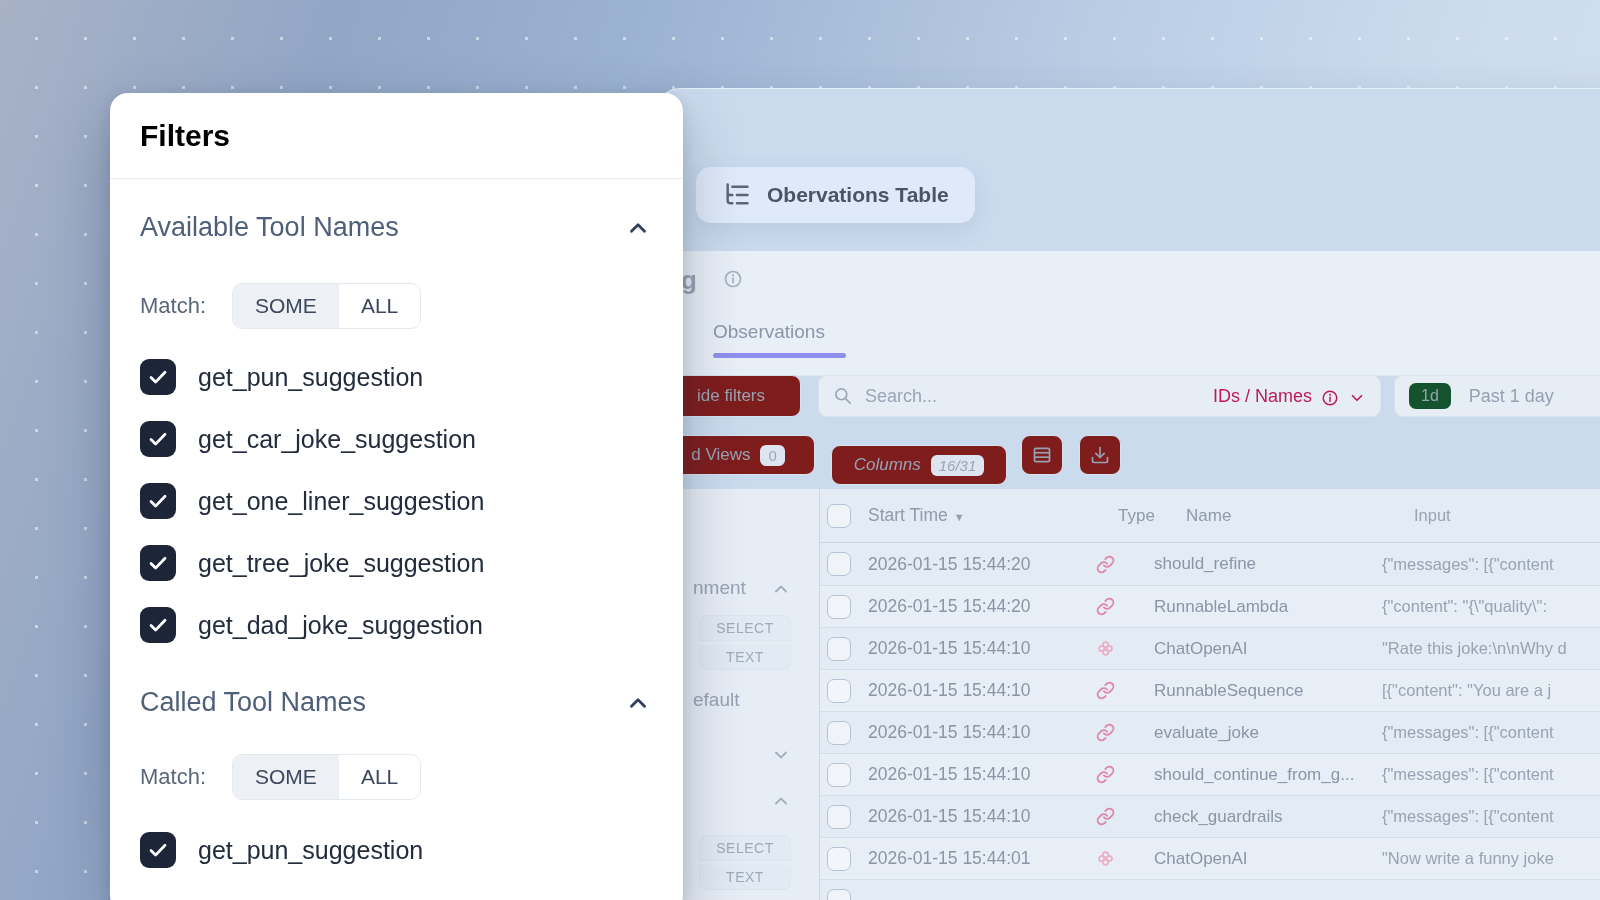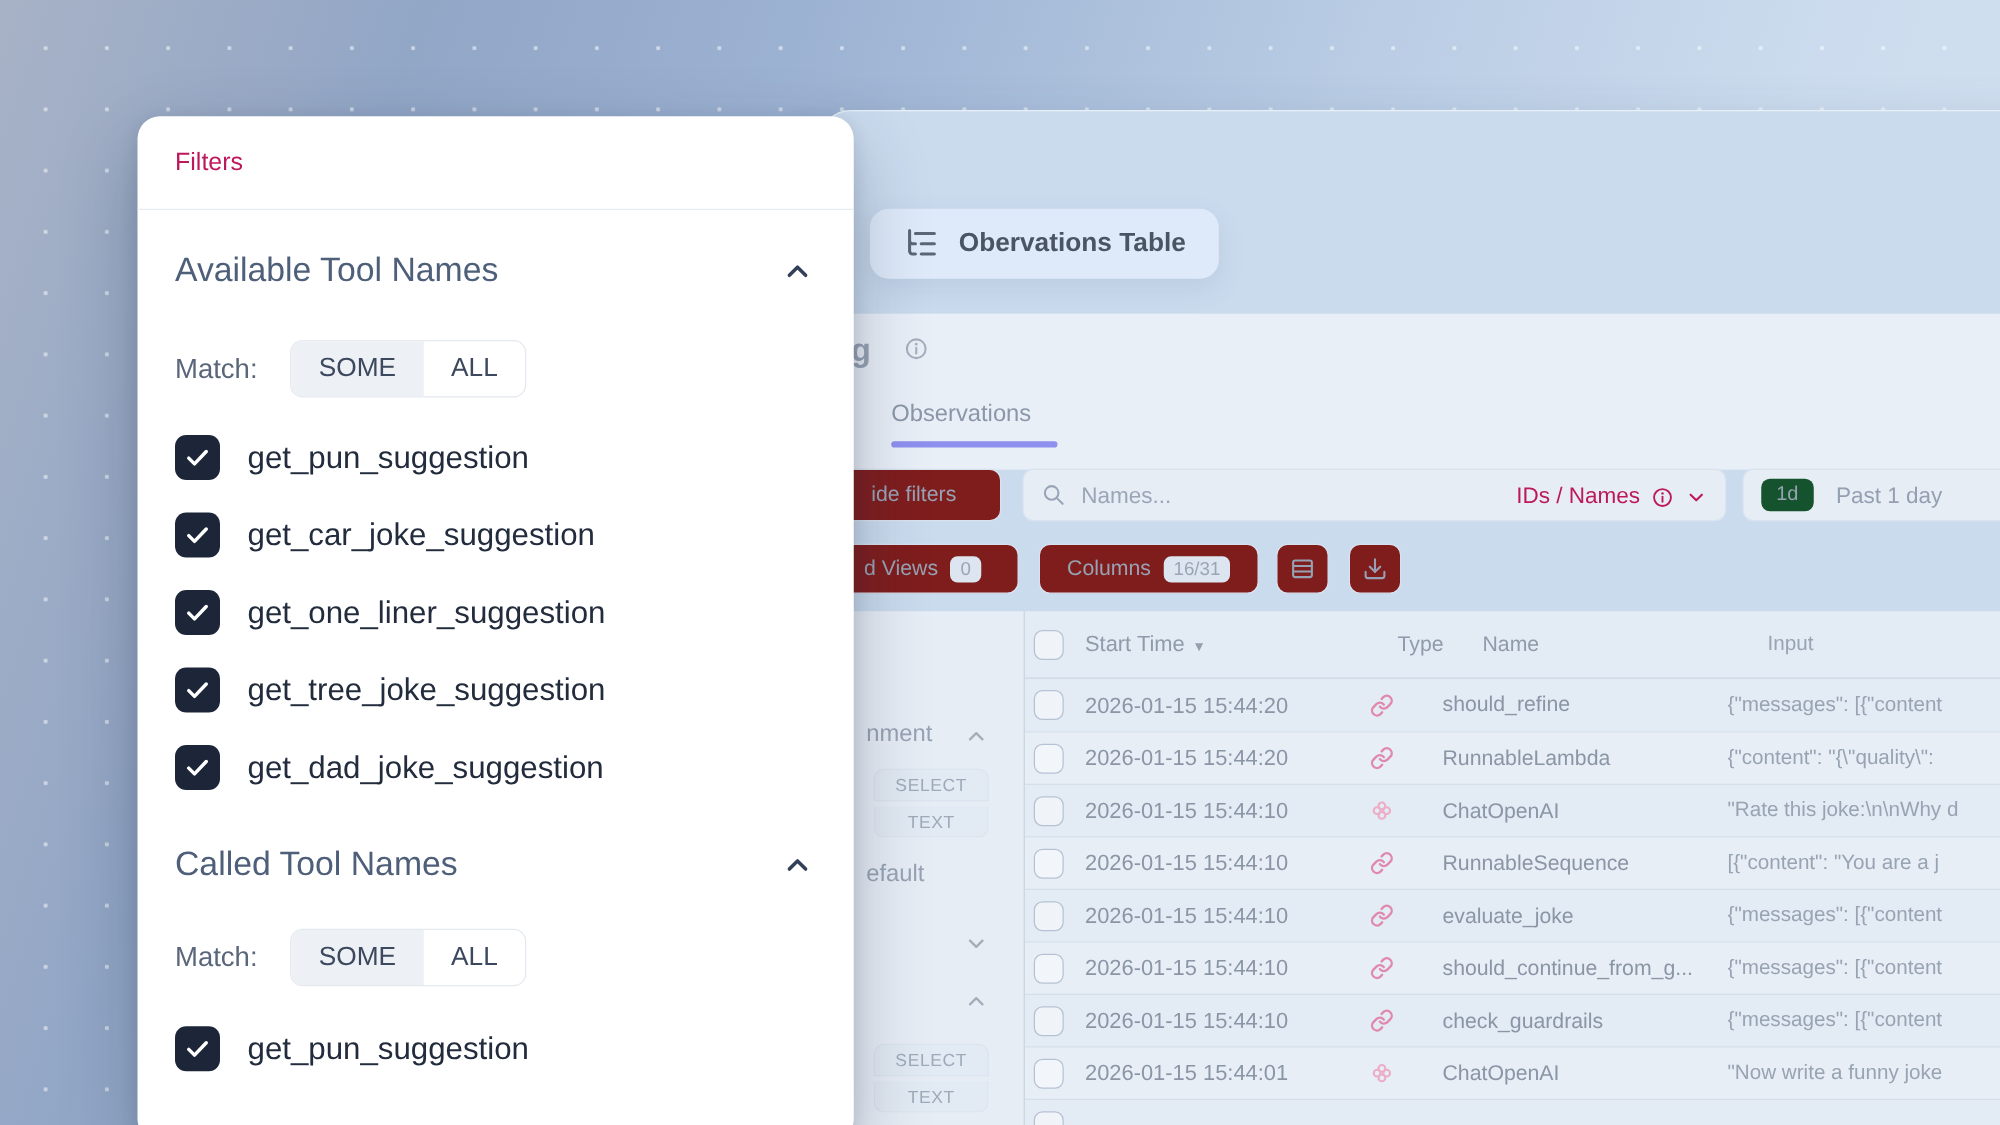--- a/index.html
+++ b/index.html
@@ -66,21 +66,21 @@
 
   
   .float-badge { position:absolute; left:696px; top:167px; height:56px; padding:0 26px; border-radius:15px;
     background:rgba(222,234,249,.95); box-shadow:0 8px 22px rgba(70,90,130,.12); display:flex; align-items:center; gap:15px; }
   .float-badge span { font-size:21px; font-weight:700; color:#4b5462;text-align:right; }
   .badge-icon { color:#5b6676; }
 
   
   .filters-panel { position:absolute; left:110px; top:93px; width:573px; height:820px; background:#ffffff;
     border-radius:18px; box-shadow:0 24px 60px rgba(25,39,66,.28), 0 4px 14px rgba(25,39,66,.12); padding:26px 32px 0 30px; }
-  .fp-title { font-size:20px; font-weight:400; color:#be185d; }
+  .fp-title { font-size:30px; font-weight:700; color:#000000; }
   .fp-div { height:1px; background:#e8ebf0; margin:25px -32px 0 -30px; }
   .fp-sec-head { margin-top:33px; display:flex; align-items:center; justify-content:space-between; }
   .fp-sec-head.second { margin-top:44px; }
   .fp-sec-title { font-size:27px; font-weight:500; color:#4e5f7a; }
   .fp-chev { color:#33405a; }
   .match-row { margin-top:40px; display:flex; align-items:center; gap:26px; }
   .match-row.second { margin-top:36px; }
   .match-label { font-size:22px; color:#5a6679; }
   .seg-ctl { display:flex; border:1.5px solid #e4e8ef; border-radius:10px; overflow:hidden; height:46px; background:#fff; }
   .seg { display:flex; align-items:center; padding:0 22px; font-size:21px; font-weight:400; color:#3c485e; }
@@ -112,21 +112,21 @@
     </div>
 
     <div class="ghost-btn" style="left:4px; top:286px; width:140px;">
       <span>ide filters</span>
     </div>
     <div class="search-box">
       <svg width="20" height="20" viewBox="0 0 24 24" style="color:#99a5b6;">
         <circle cx="10" cy="10" r="6.5" fill="none" stroke="currentColor" stroke-width="2"></circle>
         <line x1="15" y1="15" x2="20.5" y2="20.5" stroke="currentColor" stroke-width="2" stroke-linecap="round"></line>
       </svg>
-      <span class="search-ph">Names...</span>
+      <span class="search-ph">Search...</span>
       <div class="search-scope">
         <span>IDs / Names</span>
         <svg width="18" height="18" viewBox="0 0 24 24">
           <circle cx="12" cy="12" r="9" fill="none" stroke="currentColor" stroke-width="2"></circle>
           <line x1="12" y1="11" x2="12" y2="16.5" stroke="currentColor" stroke-width="2" stroke-linecap="round"></line>
           <circle cx="12" cy="7.6" r="1.3" fill="currentColor"></circle>
         </svg>
         <svg width="18" height="18" viewBox="0 0 24 24">
           <path d="M6 9l6 6 6-6" fill="none" stroke="currentColor" stroke-width="2.2" stroke-linecap="round" stroke-linejoin="round"></path>
         </svg>
@@ -135,21 +135,21 @@
     <div class="time-ctl">
       <span class="time-chip">1d</span>
       <span>Past 1 day</span>
 
     </div>
 
     <div class="ghost-btn" style="left:4px; top:346px; width:154px; height:40px;">
       <span>d Views</span>
       <span class="ghost-badge">0</span>
     </div>
-    <div class="ghost-btn" style="left:174px; top:346px; width:176px; height:40px;">
+    <div class="ghost-btn" style="left:174px; top:356px; width:176px; height:40px;font-style:italic;">
       <span>Columns</span>
       <span class="ghost-badge">16/31</span>
     </div>
     <div class="ghost-btn icon-btn" style="left:364px; top:346px; height:40px;">
       <svg width="20" height="20" viewBox="0 0 24 24">
         <rect x="3" y="4" width="18" height="16" rx="2" fill="none" stroke="currentColor" stroke-width="2"></rect>
         <line x1="3" y1="9.3" x2="21" y2="9.3" stroke="currentColor" stroke-width="2"></line>
         <line x1="3" y1="14.6" x2="21" y2="14.6" stroke="currentColor" stroke-width="2"></line>
       </svg>
     </div>

